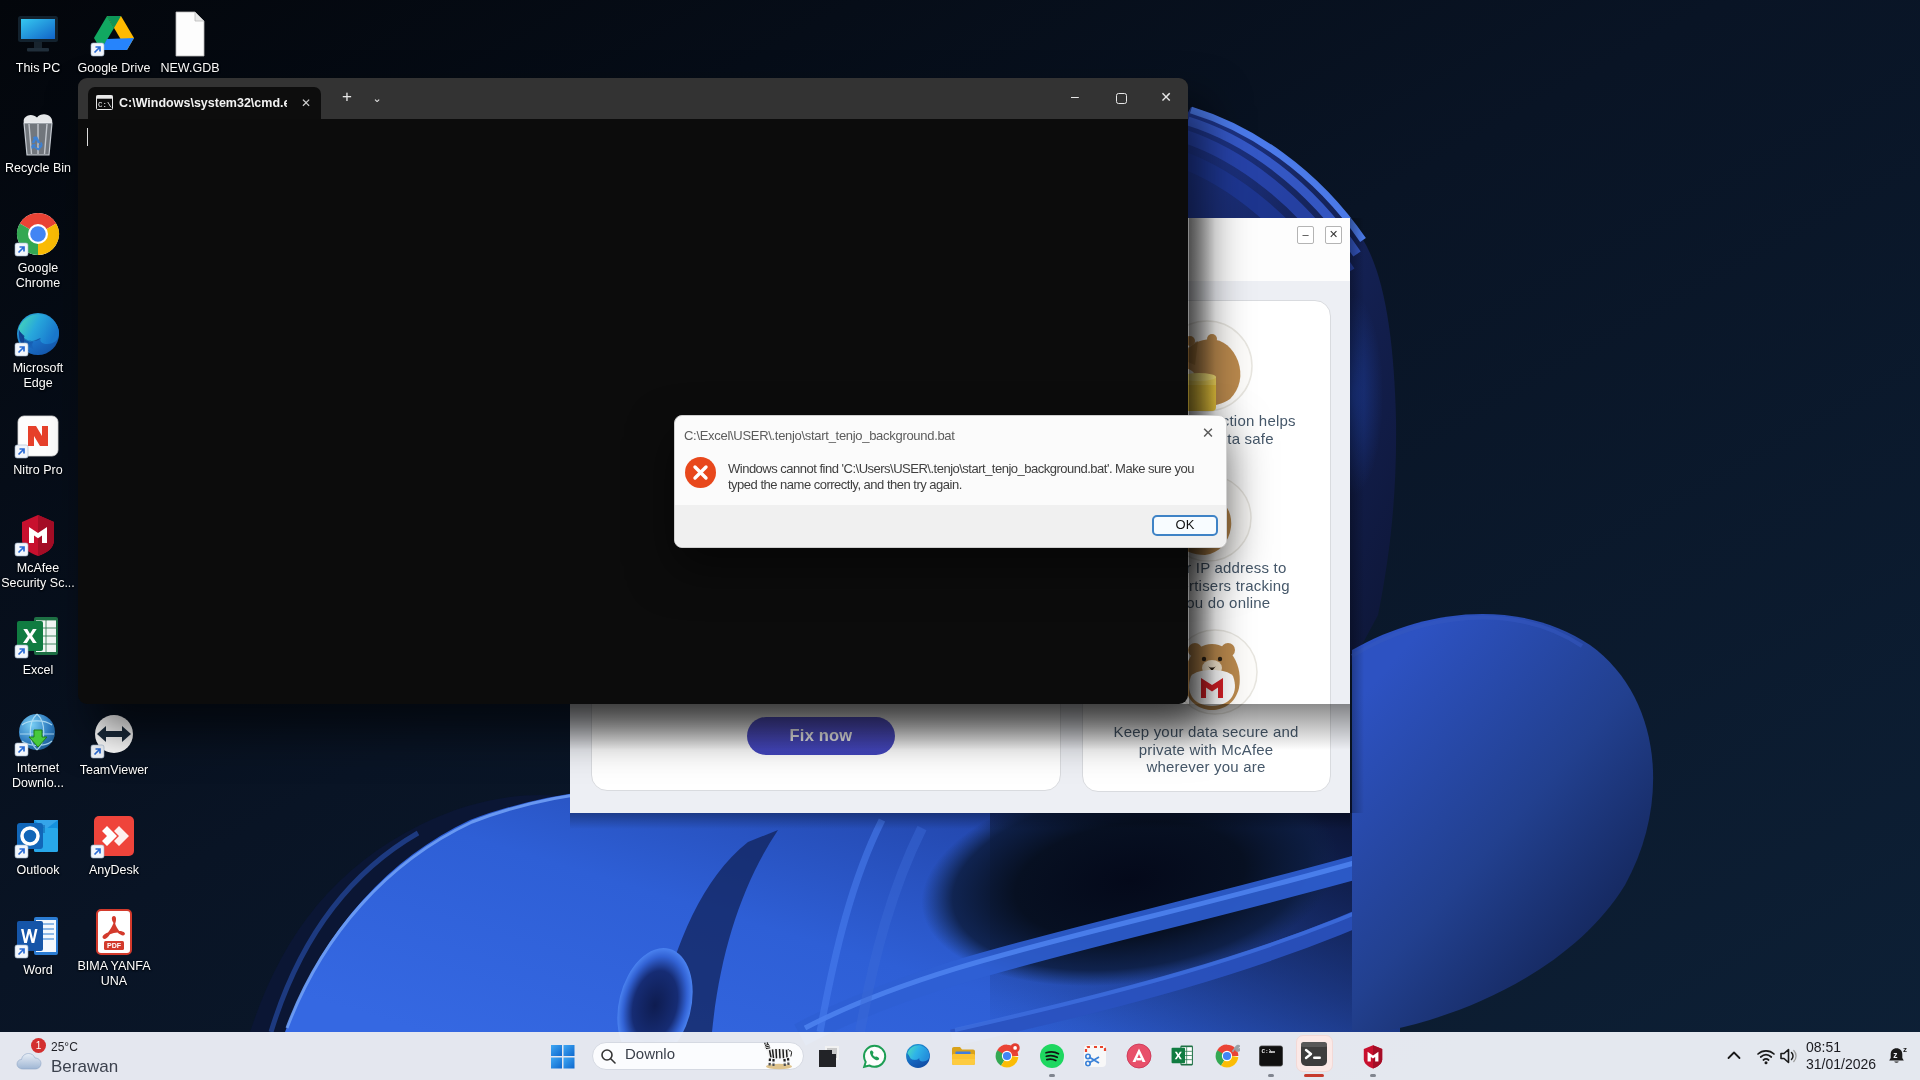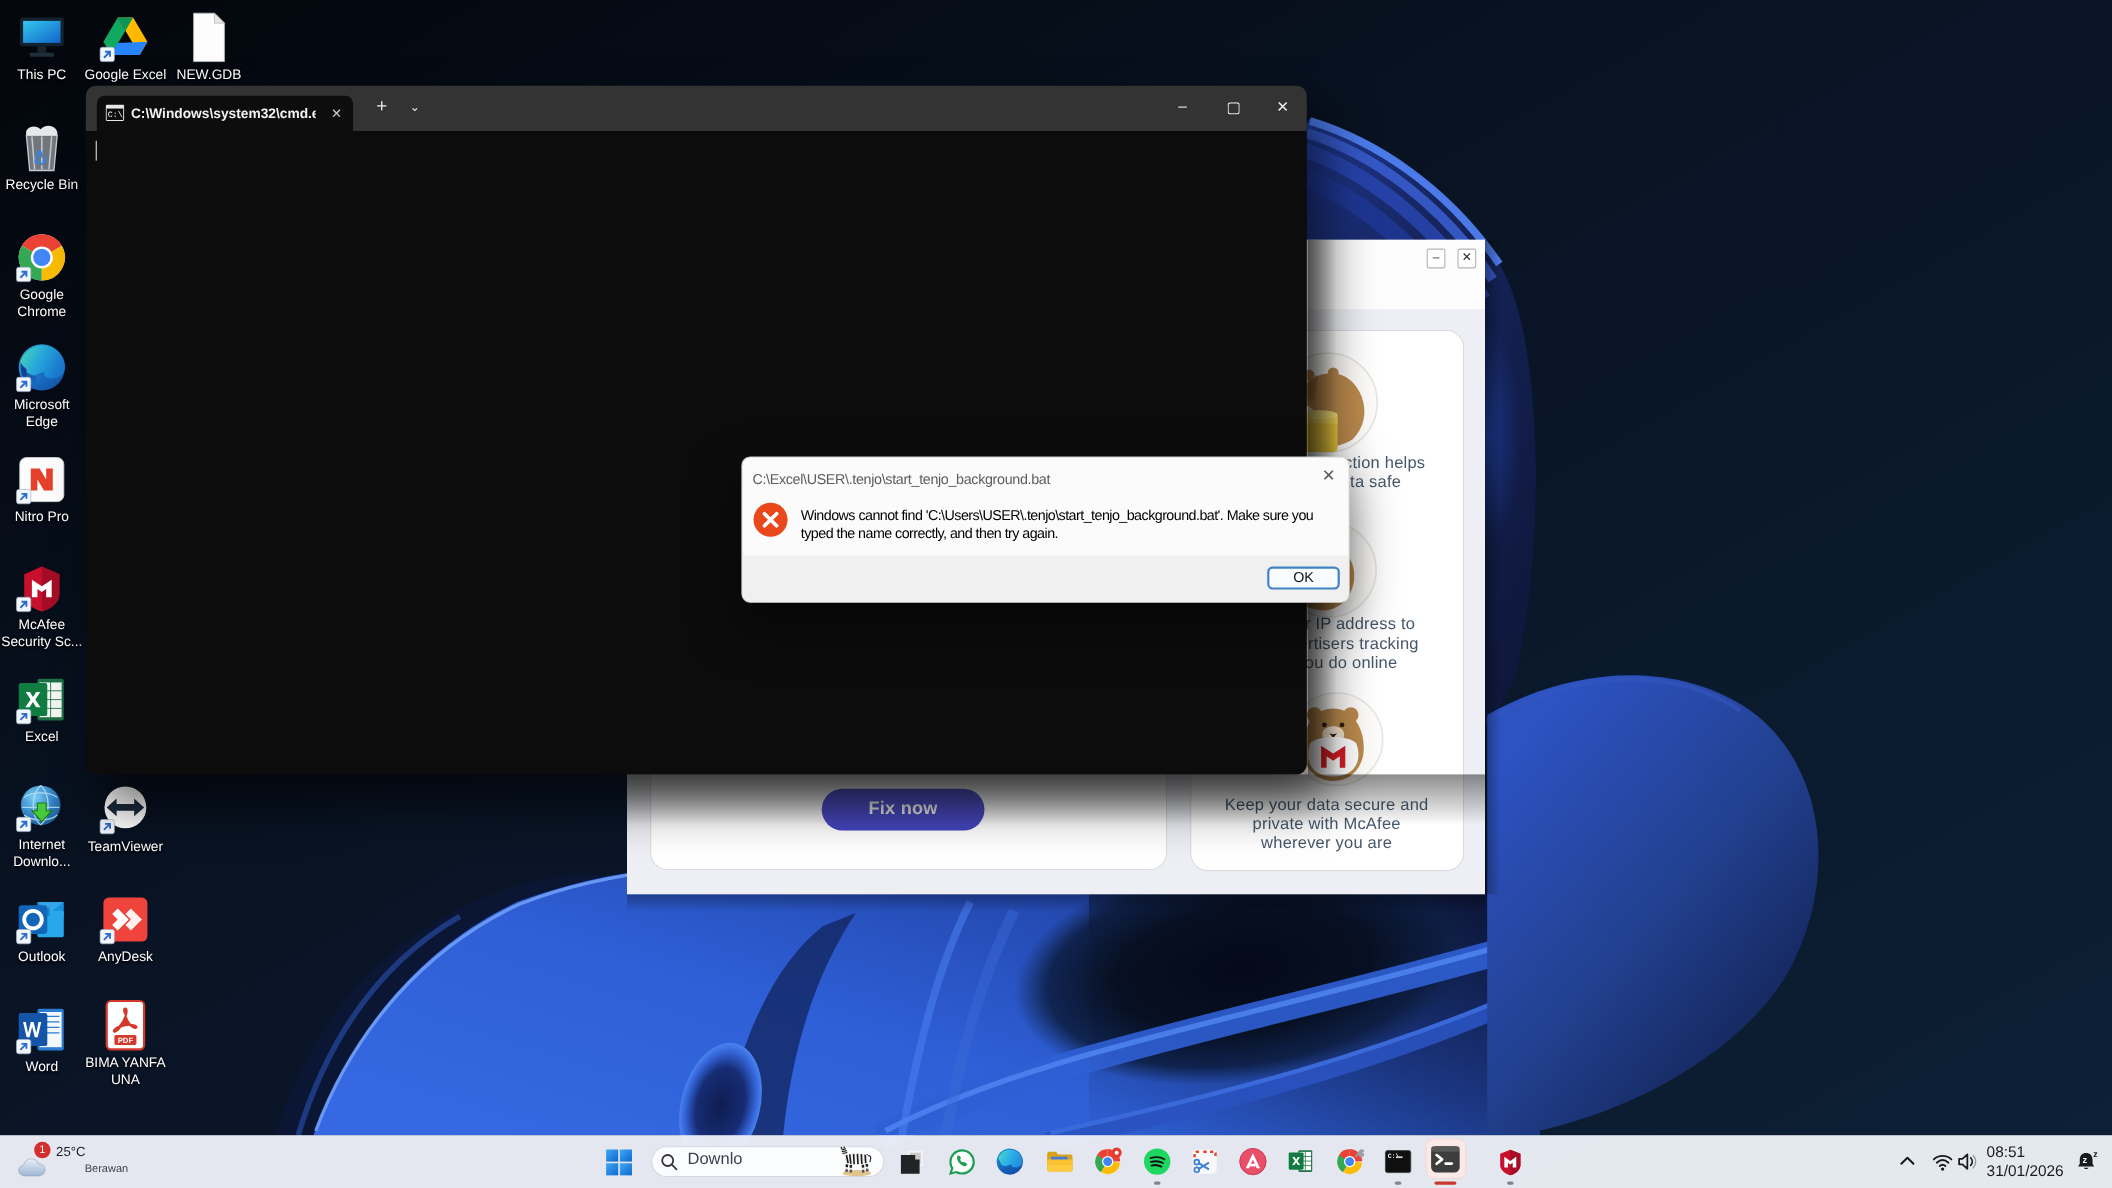--- a/index.html
+++ b/index.html
@@ -18,21 +18,21 @@
 .mcb{position:absolute;top:8px;width:15px;height:16px;background:#fff;border:1px solid #b4b4b4;color:#333;font-size:11px;line-height:14px;text-align:center;border-radius:2px;}
 .card{position:absolute;background:#fff;border:1px solid #d9dbdf;border-radius:16px;box-sizing:border-box;}
 .cap{position:absolute;width:250px;text-align:center;color:#46586a;font-size:15px;line-height:17.7px;letter-spacing:0.2px;}
 #fix{position:absolute;left:747px;top:717px;width:148px;height:38px;border-radius:19px;background:linear-gradient(180deg,#5a58d6,#4144bc);color:#fff;font-weight:700;font-size:16.5px;text-align:center;line-height:37px;z-index:2;letter-spacing:0.2px;}
 .shadR{position:absolute;left:1189px;top:218px;width:26px;height:486px;background:linear-gradient(90deg,rgba(0,0,0,0.42),rgba(0,0,0,0));z-index:2;}
 .shadB{position:absolute;left:570px;top:704px;width:780px;height:46px;background:linear-gradient(180deg,rgba(0,0,0,0.45),rgba(0,0,0,0));z-index:2;}
 #dlg{position:absolute;left:674px;top:415px;width:553px;height:133px;background:#fbfbfb;border:1px solid #cfcfcf;border-radius:8px;z-index:4;box-shadow:0 20px 45px rgba(0,0,0,.5);box-sizing:border-box;}
 #dlgtitle{position:absolute;left:9px;top:12px;font-size:13px;letter-spacing:-0.3px;color:#5c5c5c;}
 #dlgx{position:absolute;right:8px;top:7px;width:20px;height:20px;color:#5a5a5a;font-size:15px;line-height:20px;text-align:center;font-weight:300;}
 #dico{position:absolute;left:10px;top:41px;width:31px;height:31px;border-radius:50%;background:#e8481c;}
-#dtext{position:absolute;left:53px;top:45px;font-size:13px;letter-spacing:-0.5px;line-height:16.3px;color:#000000;white-space:nowrap;}
+#dtext{position:absolute;left:53px;top:45px;font-size:13px;letter-spacing:-0.5px;line-height:16.3px;color:#404040;white-space:nowrap;}
 #dlgfoot{position:absolute;left:0;bottom:0;width:100%;height:42px;background:#f0f0f0;border-radius:0 0 8px 8px;}
 #okbtn{position:absolute;right:8px;top:10px;width:66px;height:21px;background:#f8fcff;border:2px solid #3f83c6;border-radius:5px;box-sizing:border-box;color:#111;font-size:13px;text-align:center;line-height:16px;}
 #tb{position:absolute;left:0;top:1032px;width:1920px;height:48px;background:rgba(235,238,246,0.97);z-index:5;}
 .tbi{position:absolute;}
 .dash{position:absolute;top:42px;width:6px;height:3px;border-radius:1.5px;background:#80858f;}
 
 </style></head><body>
 <svg id="wall" width="1920" height="1080" viewBox="0 0 1920 1080">
 <defs>
 <linearGradient id="bg" x1="0" y1="0" x2="1" y2="1">
@@ -127,21 +127,21 @@
     <svg width="48" height="48" viewBox="0 0 48 48">
       <path d="M17,6 L31,6 L44,28 L37,40 Z" fill="#ffba00"></path>
       <path d="M17,6 L24,18 L11,40 L4,28 Z" fill="#11a861"></path>
       <path d="M11,40 L17,29 L44,28 L37,40 Z" fill="#2684fc"></path>
       <path d="M17,6 L31,6 L24,18 Z" fill="#0d9557"></path>
       <g transform="translate(1,33)">
         <rect x="0" y="0" width="13" height="13" rx="2" fill="#f2f6fb" stroke="#9db6cf" stroke-width="0.6"></rect>
         <path d="M3.5,9.5 L8.5,4.5 M4.5,4 L9,4 L9,8.5" stroke="#2a6bd4" stroke-width="1.7" fill="none"></path>
       </g>
     </svg>
-    <div class="lbl">Google Excel</div>
+    <div class="lbl">Google Drive</div>
   </div>
 <div class="dico" style="left:140px;top:10px;">
     <svg width="48" height="48" viewBox="0 0 48 48">
       <path d="M10,2 L29,2 L38,11 L38,46 L10,46 Z" fill="#fdfdfd" stroke="#b9b9b9" stroke-width="0.8"></path>
       <path d="M29,2 L29,11 L38,11 Z" fill="#e8e8e8" stroke="#b9b9b9" stroke-width="0.8"></path>
     </svg>
     <div class="lbl">NEW.GDB</div>
   </div>
 <div class="dico" style="left:-12px;top:110px;">
     <svg width="48" height="48" viewBox="0 0 48 48">
@@ -407,21 +407,21 @@
         <defs>
           <linearGradient id="cld" x1="0" y1="0" x2="0" y2="1">
             <stop offset="0" stop-color="#e8eef6"></stop>
             <stop offset="1" stop-color="#9fb6d4"></stop>
           </linearGradient>
         </defs>
         <path d="M7,20 C3,20 1,17.5 1,15 C1,12.5 3,10.5 5.5,10.5 C6,7 9,4.5 12.5,4.5 C15.5,4.5 18,6.3 19,9 C22.5,9 25,11.5 25,14.5 C25,17.5 22.5,20 19.5,20 Z" fill="url(#cld)" stroke="#8ea6c6" stroke-width="0.6"></path>
       </svg></div>
 <div class="tbi" style="left:31px;top:6px;width:15px;height:15px;border-radius:50%;background:#d32f2f;color:#fff;font-size:10px;line-height:15px;text-align:center;">1</div>
 <div class="tbi" style="left:51px;top:8px;font-size:12px;color:#1f2026;">25°C</div>
-<div class="tbi" style="left:51px;top:25px;font-size:10px;color:#3c424e;margin-left:26px;">Berawan</div>
+<div class="tbi" style="left:51px;top:25px;font-size:17px;color:#3c424e;">Berawan</div>
 <div class="tbi" style="left:550px;top:12px;"><svg width="25" height="25" viewBox="0 0 25 25">
         <defs>
           <linearGradient id="stg" x1="0" y1="0" x2="1" y2="1">
             <stop offset="0" stop-color="#3fa8f4"></stop>
             <stop offset="1" stop-color="#0e68ce"></stop>
           </linearGradient>
         </defs>
         <rect x="1" y="1" width="11" height="11" fill="url(#stg)"></rect>
         <rect x="13.5" y="1" width="11" height="11" fill="url(#stg)"></rect>
         <rect x="1" y="13.5" width="11" height="11" fill="url(#stg)"></rect>

